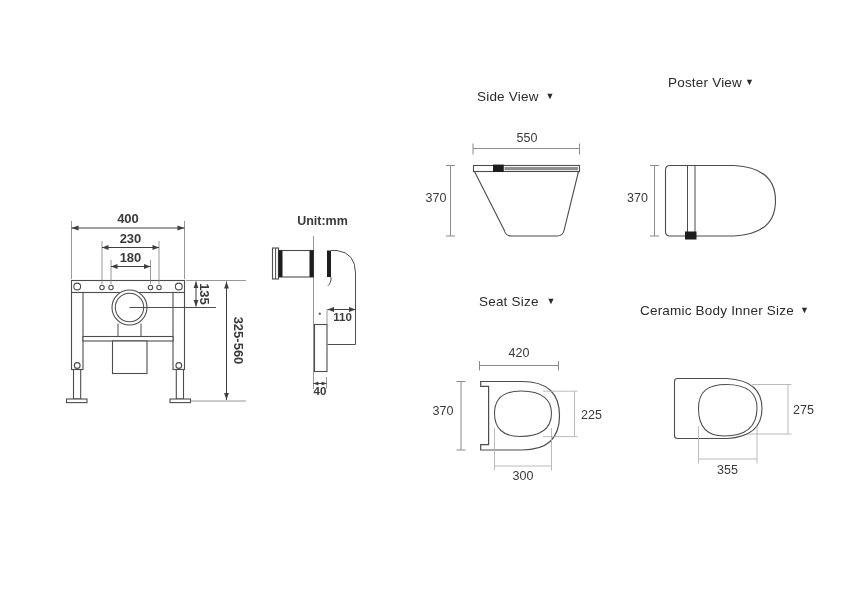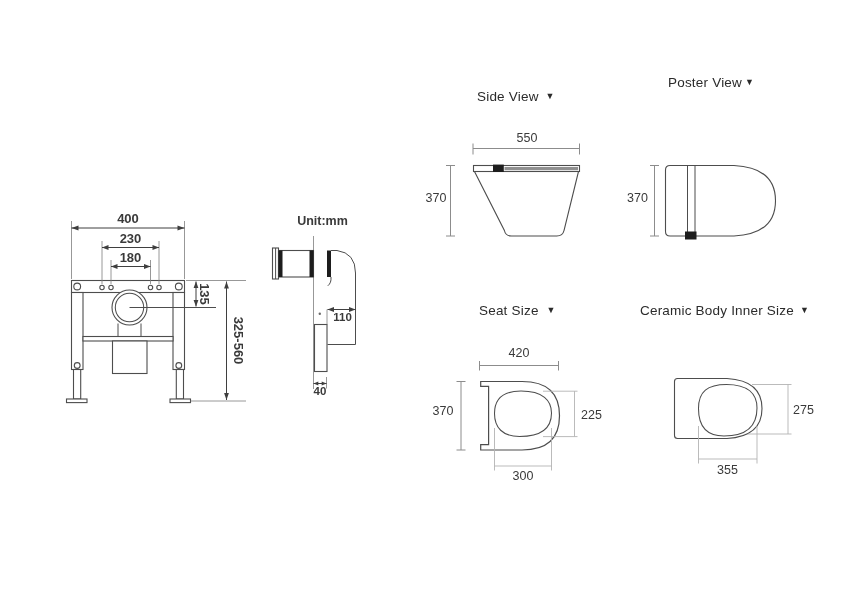--- a/index.html
+++ b/index.html
@@ -167,21 +167,21 @@
       <rect class="dark" x="685" y="231.5" width="11.5" height="8"></rect>
     </g>
     <g>
       <line class="gdim" x1="654.5" y1="165.5" x2="654.5" y2="236"></line>
       <line class="gdim" x1="650" y1="165.5" x2="659" y2="165.5"></line>
       <line class="gdim" x1="650" y1="236" x2="659" y2="236"></line>
       <text class="num" x="637.5" y="201.5" text-anchor="middle">370</text>
     </g>
   </svg>
 
-  <div class="view-title" style="left:479px;top:303px;">
+  <div class="view-title" style="left:479px;top:294px;">
     <span>Seat Size</span>
     <span class="caret" style="margin-left:8px;">▼</span>
   </div>
   <svg style="left:430px;top:340px;" width="180" height="150" viewBox="430 340 180 150">
     <g>
       <path class="shape" d="M490,381.5 L522,381.5 Q559.5,381.5 559.5,415.75 Q559.5,450 522,450 L490,450 L480.7,450 L480.7,444.6 L488.6,444.6 L488.6,386.4 L480.7,386.4 L480.7,381.5 Z" style="stroke-width:1.2;"></path>
       <path class="shape-open" d="M494.5,413.5 C494.5,396.5 505,391 521,391 C543,391 551.5,400.5 551.5,413 C551.5,427 542.5,436.5 519.5,436.5 C502.5,436.5 494.5,427.5 494.5,413.5 Z"></path>
     </g>
     <g>
       <line class="gdim" x1="479.5" y1="361" x2="479.5" y2="370.5"></line>

